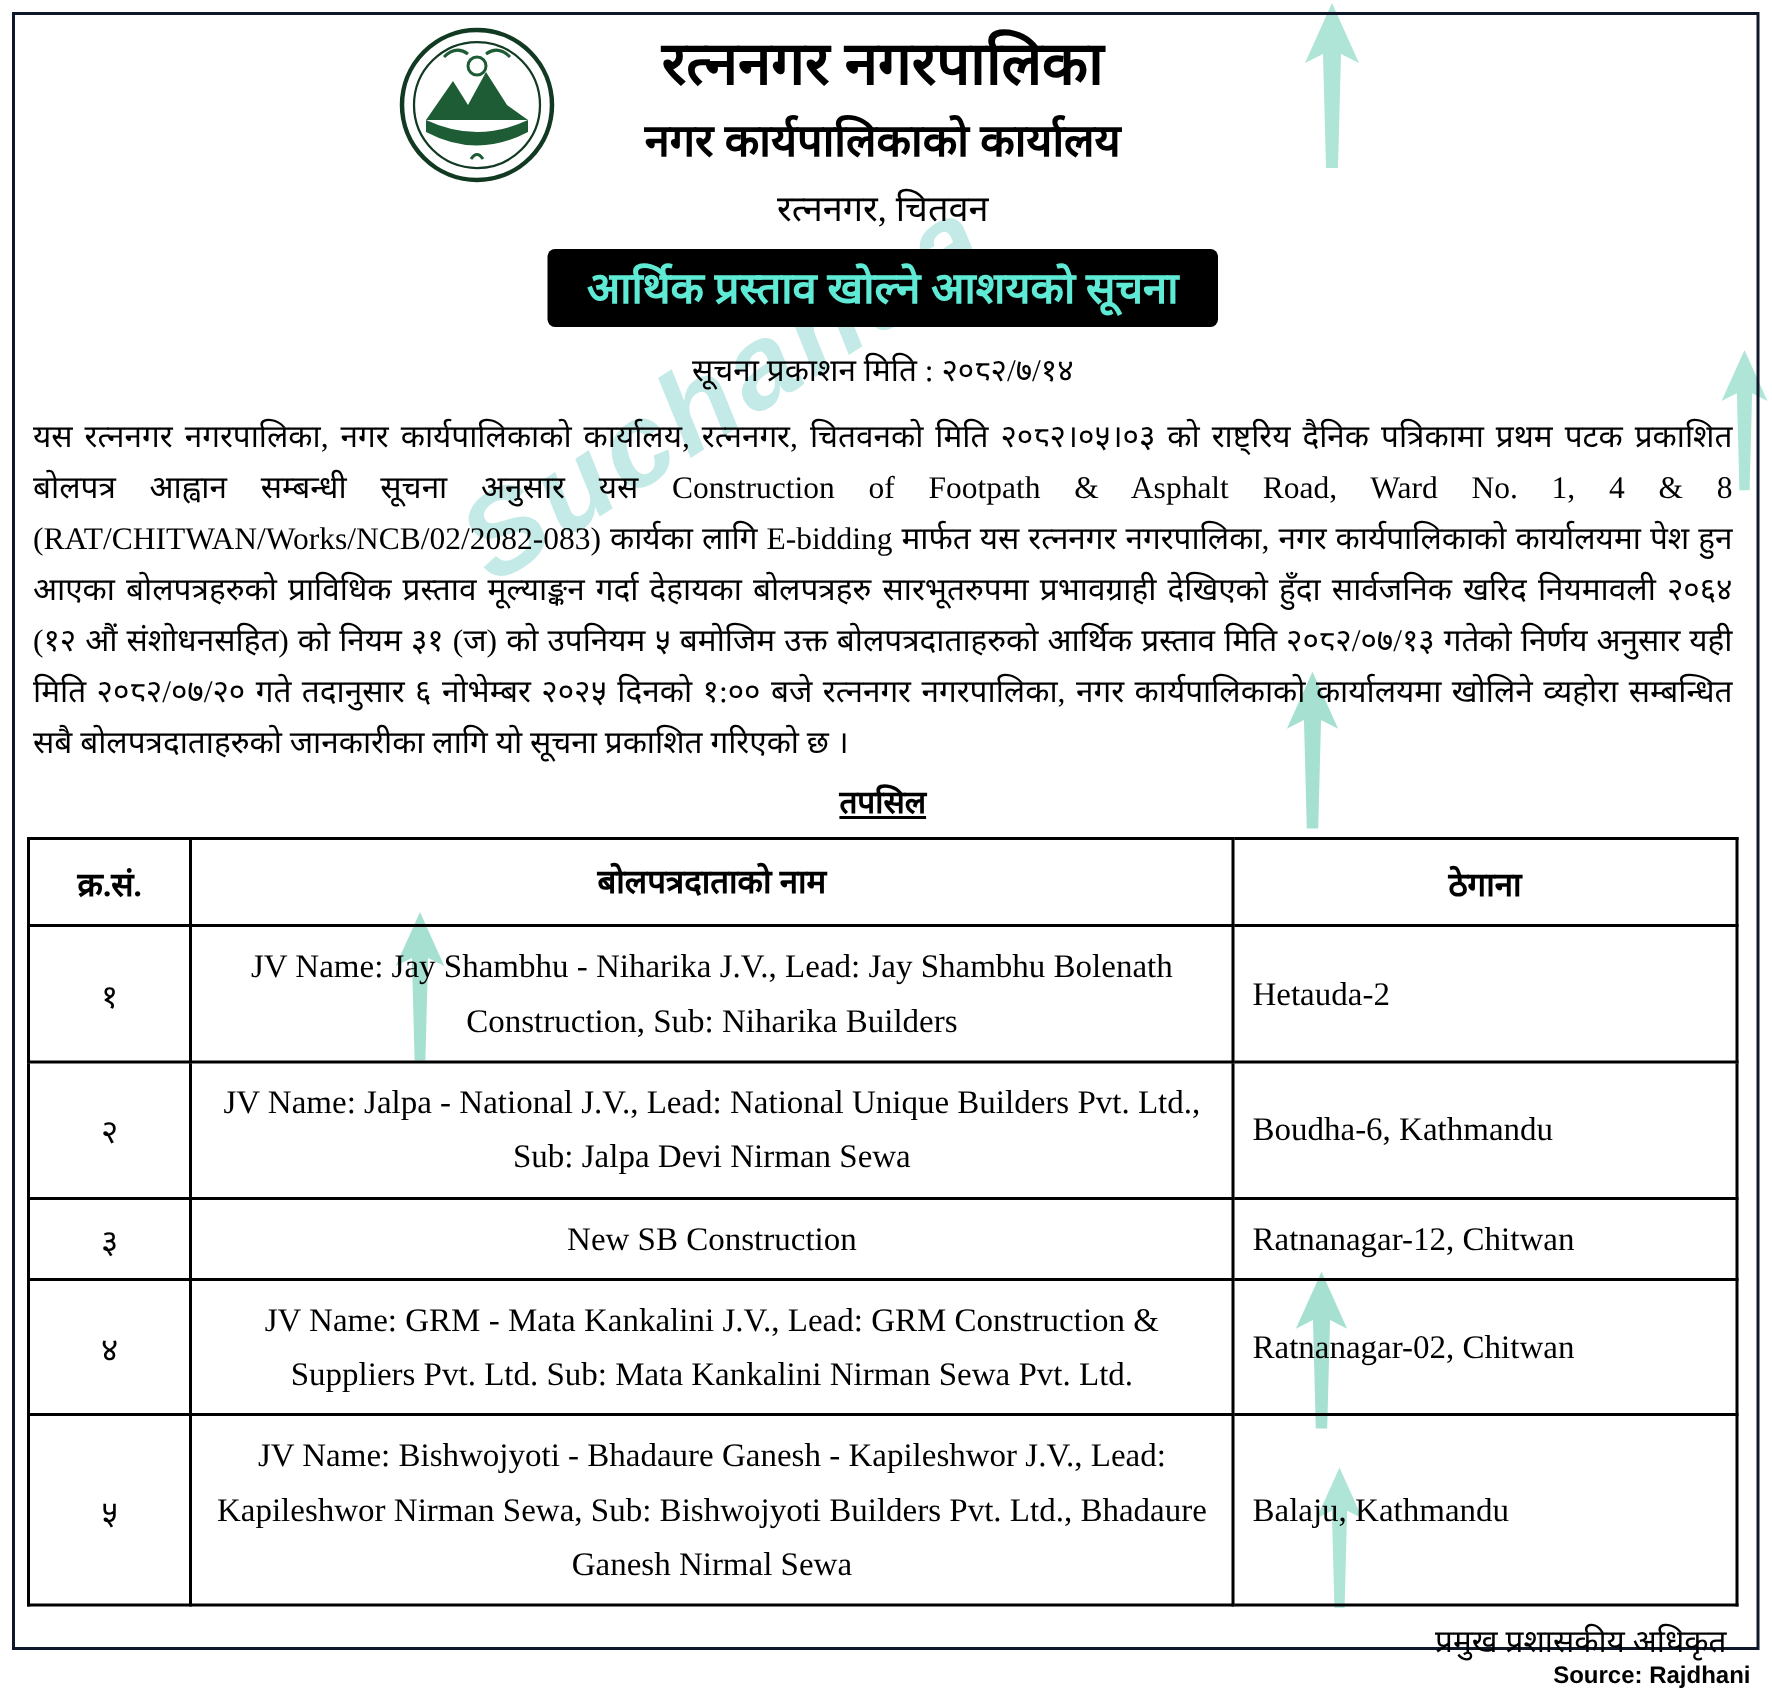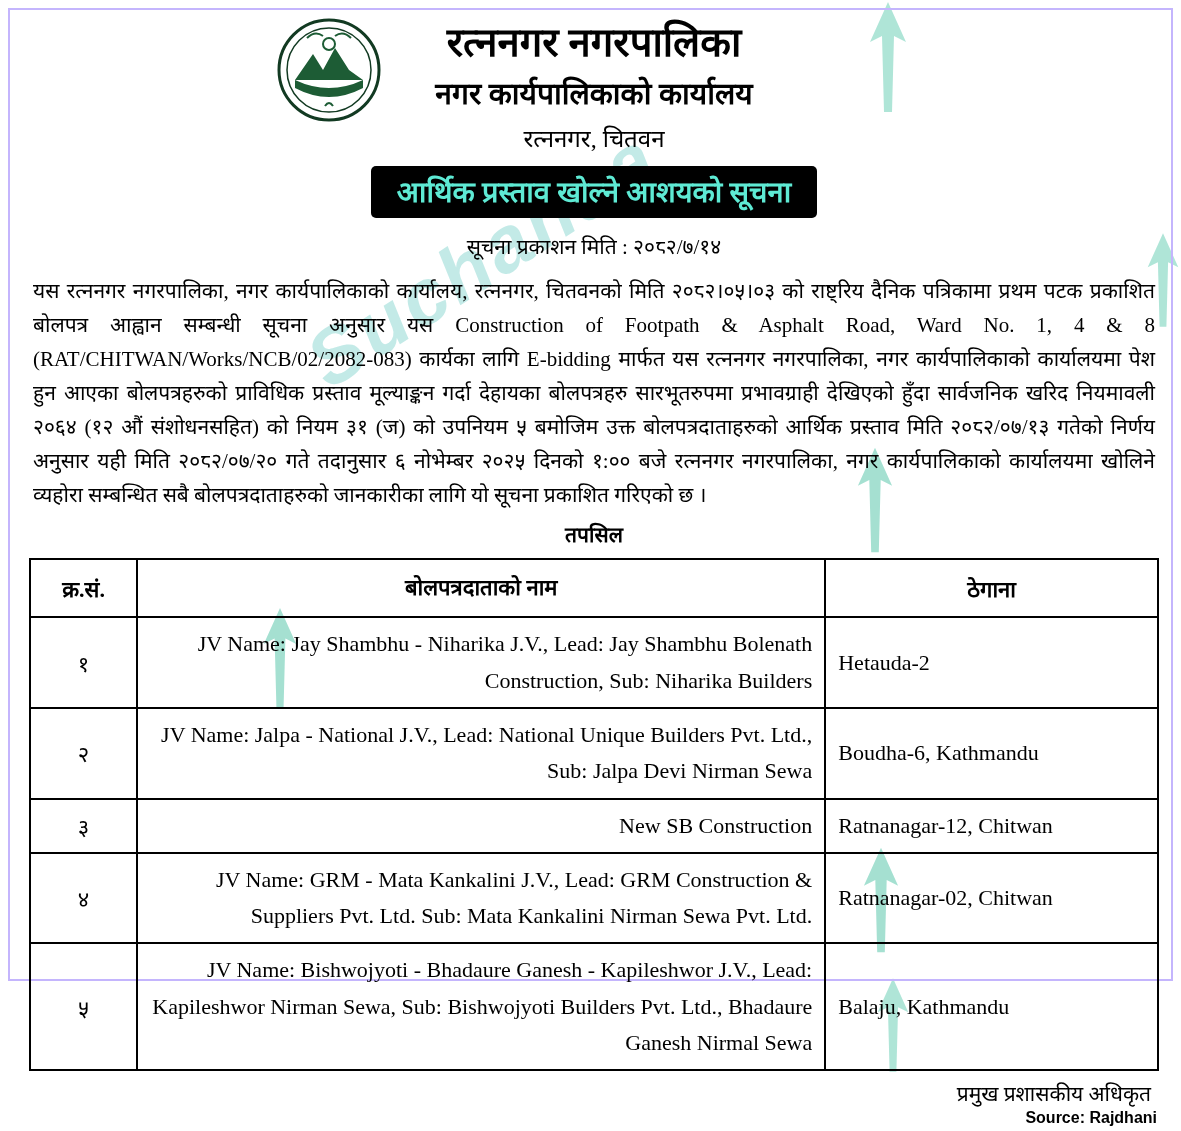--- a/index.html
+++ b/index.html
@@ -10,24 +10,24 @@
     position: relative;
     width: 1181px;
     height: 1131px;
     background: #ffffff;
     overflow: hidden;
   }
 
   .frame {
     position: absolute;
     left: 8px; top: 8px; right: 8px;
-    height: 973px;
-    border: 2px solid #c4b5fd;
+    height: 1092px;
+    border: 2px solid #0f172a;
     background: transparent;
-    padding: 6px 12px 4px 19px;
+    padding: 6px 12px 4px 8px;
     z-index: 2;
   }
 
   
   .watermark-layer { position: absolute; inset: 0; z-index: 1; pointer-events: none; }
   .wm-text {
     position: absolute;
     left: 290px; top: 330px;
     font-family: "Liberation Sans", sans-serif;
     font-weight: bold;
@@ -61,45 +61,45 @@
   .pub-date { font-size: 21px; font-weight: normal; margin-top: 14px; }
 
   
   .body-text {
     margin-top: 14px;
     padding: 0 4px;
     font-size: 21px;
     line-height: 1.62;
     text-align: justify;
   }
-  .tapasil { text-align: center; font-size: 21px; font-weight: bold; margin-top: 8px; }
+  .tapasil { text-align: center; font-size: 21px; font-weight: bold; margin-top: 8px; text-decoration: underline; }
 
   
   table.bidders {
     width: 100%;
     margin-top: 10px;
     border-collapse: collapse;
     border: 2px solid #000;
     font-size: 22px;
   }
   table.bidders th, table.bidders td {
     border: 2px solid #000;
     padding: 8px 12px;
     margin-top: 13px;
   }
   table.bidders th { font-weight: bold; text-align: center; padding: 10px 12px; }
   .col-sn   { width: 9.5%;  text-align: center; }
-  .col-name { width: 61%;   text-align: right; line-height: 1.65; }
+  .col-name { width: 61%;   text-align: center; line-height: 1.65; }
   .col-addr { width: 29.5%; }
 
   .signature { text-align: right; font-size: 21px; font-weight: normal; margin-top: 8px; padding-right: 8px; }
 
   .source-line {
     position: absolute;
-    right: 24px; bottom: 4px;
+    right: 14px; bottom: 4px;
     font-family: "Liberation Sans", sans-serif;
     font-size: 16px;
     font-weight: bold;
     z-index: 2;
   }
 </style>
 </head>
 <body>
 
 <div class="page">

